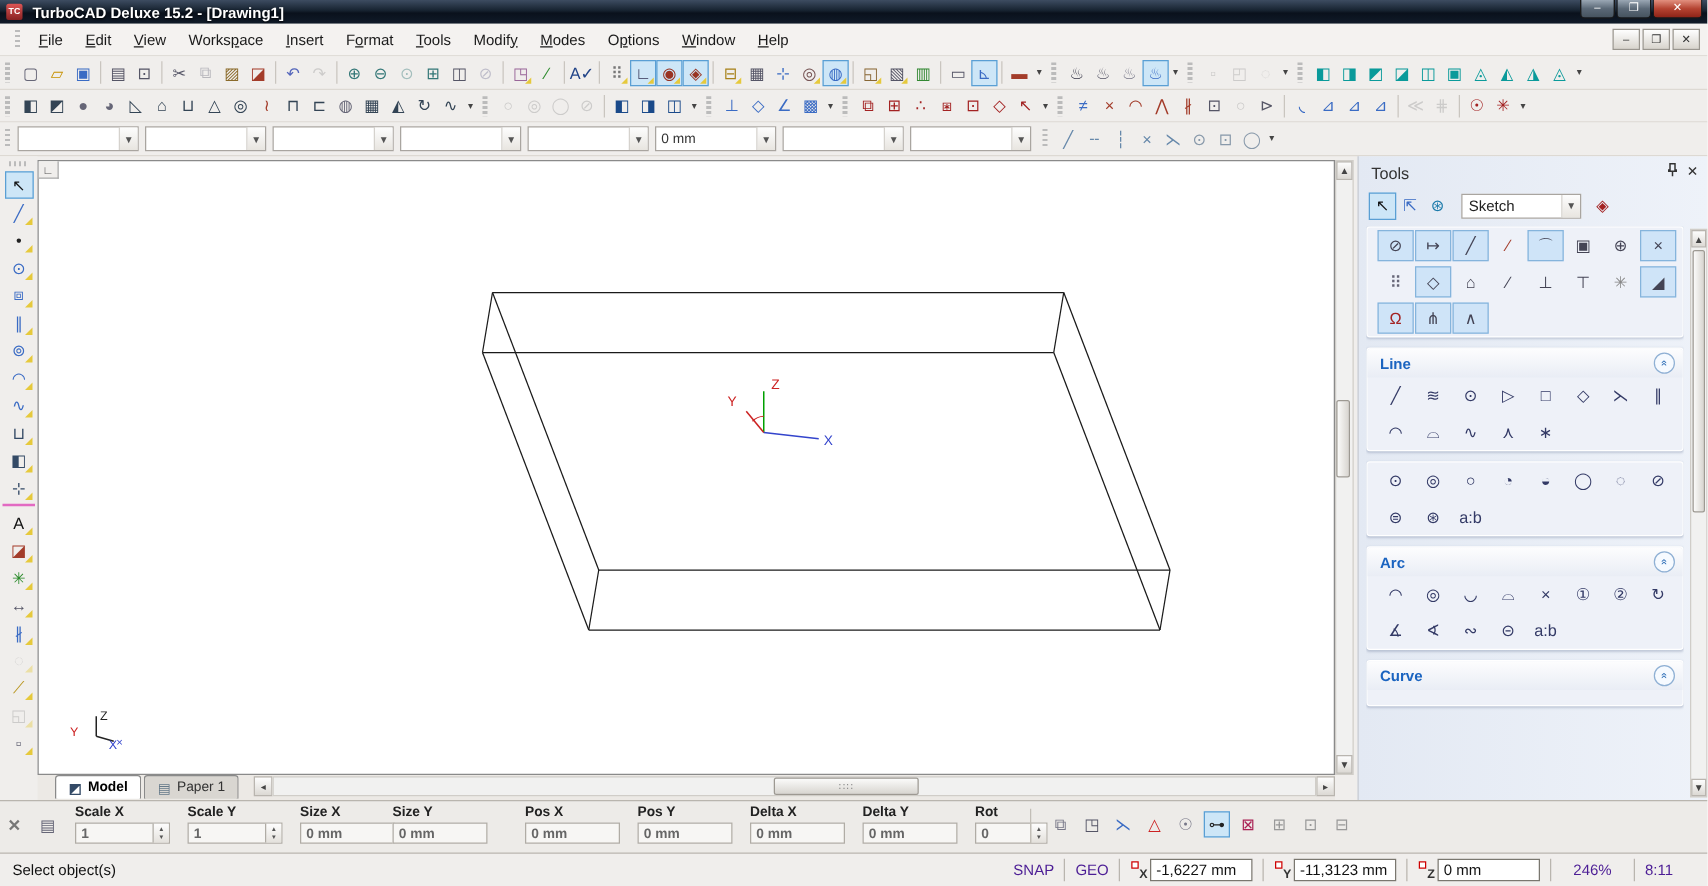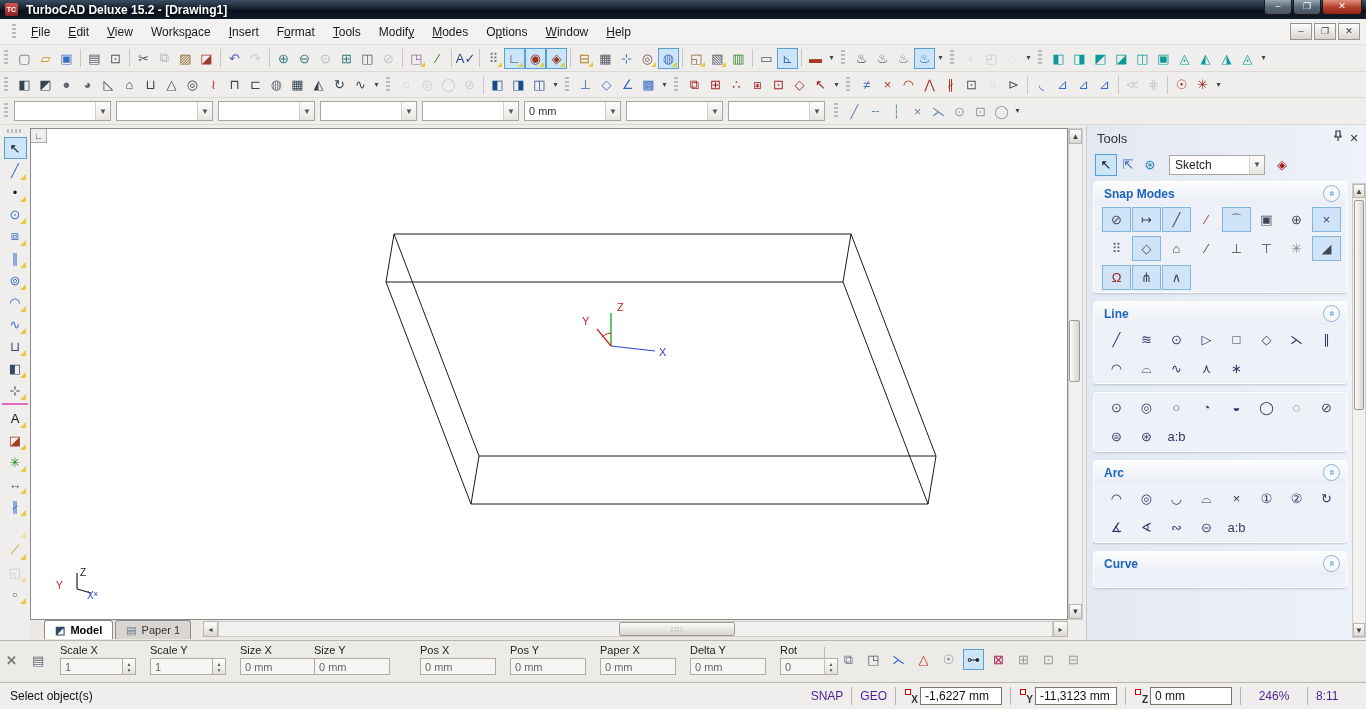--- a/index.html
+++ b/index.html
@@ -125,21 +125,21 @@
   #pthumb { position:absolute; left:1px; top:16px; width:10px; height:210px;
     background:linear-gradient(90deg,#fbfbfa,#d8d5d0); border:1px solid #9d9992; border-radius:2px; }
   .psarr { position:absolute; left:0; width:12px; height:14px; font-size:8px; color:#444; text-align:center;
     line-height:13px; background:linear-gradient(#fdfdfd,#dcd9d4); border:1px solid #b9b5af; }
 
   
   #inspector { position:absolute; left:0; top:640px; width:1366px; height:42px; background:#edebe8;
     border-top:1px solid #b9b5ae; }
   #insp-close { position:absolute; left:6px; top:12px; color:#777; font-size:13px; font-weight:bold; }
   #insp-grid { position:absolute; left:32px; top:12px; color:#667; font-size:13px; }
-  .ifield { position:absolute; top:3px; }
+  .ifield { position:absolute; top:3px;font-weight:bold; }
   .ifield .flabel { font-size:11px; color:#222; margin-bottom:2px; }
   .fbox { height:17px; background:#f7f6f4; border:1px solid #b0aca5; color:#666; font-size:11px;
     display:flex; align-items:center; padding-left:4px; position:relative; }
   .spin { position:absolute; right:0; top:0; width:13px; height:100%; border-left:1px solid #b0aca5;
     background:linear-gradient(#fdfdfd,#e4e1dc); color:#555; font-size:5px; display:flex;
     flex-direction:column; align-items:center; justify-content:center; line-height:6px; }
   #insp-icons { position:absolute; left:836px; top:8px; display:flex; align-items:center; }
   #insp-sep { position:absolute; left:824px; top:6px; width:1px; height:28px; background:#c2beb7; }
 
   
@@ -502,24 +502,20 @@
         <div id="sketchcombo">
           <span class="cval">Sketch</span>
           <span class="carr">▼</span>
         </div>
         <span id="pt-bucket">
             <span class="pticon" title="panel-style-bucket" style="color: rgb(163, 34, 34);">◈</span>
           </span>
       </div>
       <div id="psections">
           <div class="psec">
-            <div class="phead">
-              <span class="ptitle">Snap Modes</span>
-              <div class="chev"><span>«</span></div>
-            </div>
             <div class="prow">
               <span class="picon active" title="snap-none" style="color: rgb(68, 68, 85);">⊘</span>
               <span class="picon active" title="snap-vertex" style="color: rgb(68, 68, 85);">↦</span>
               <span class="picon active" title="snap-nearest" style="color: rgb(68, 68, 85);">╱</span>
               <span class="picon" title="snap-middle-point" style="color: rgb(163, 60, 42);">∕</span>
               <span class="picon active" title="snap-arc-center" style="color: rgb(68, 68, 85);">⌒</span>
               <span class="picon" title="snap-quadrant" style="color: rgb(68, 68, 85);">▣</span>
               <span class="picon" title="snap-center-extents" style="color: rgb(68, 68, 85);">⊕</span>
               <span class="picon active" title="snap-intersection" style="color: rgb(68, 68, 85);">×</span>
             </div>
@@ -654,21 +650,21 @@
             <span>0 mm</span>
           </div>
         </div>
         <div class="ifield" style="left: 510px; width: 84px;">
           <div class="flabel">Pos Y</div>
           <div class="fbox" style="width: 76px;">
             <span>0 mm</span>
           </div>
         </div>
         <div class="ifield" style="left: 600px; width: 84px;">
-          <div class="flabel">Paper X</div>
+          <div class="flabel">Delta X</div>
           <div class="fbox" style="width: 76px;">
             <span>0 mm</span>
           </div>
         </div>
         <div class="ifield" style="left: 690px; width: 84px;">
           <div class="flabel">Delta Y</div>
           <div class="fbox" style="width: 76px;">
             <span>0 mm</span>
           </div>
         </div>

